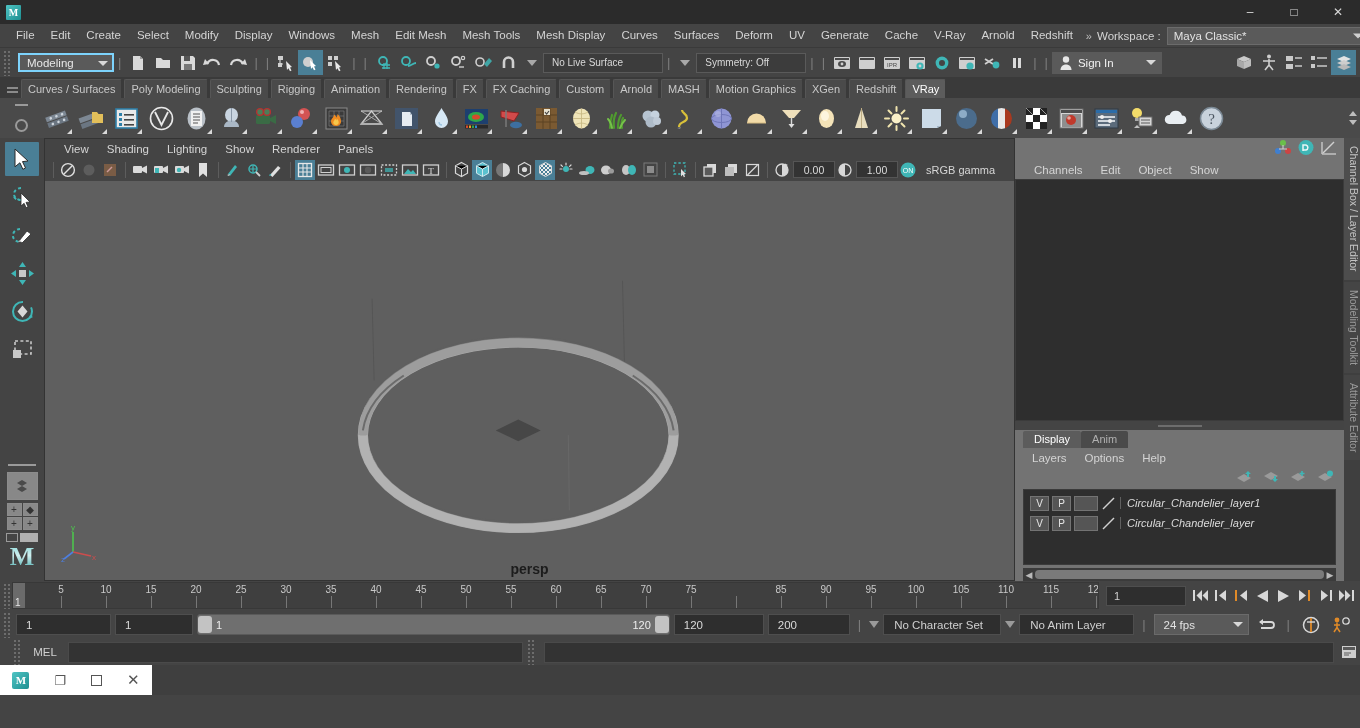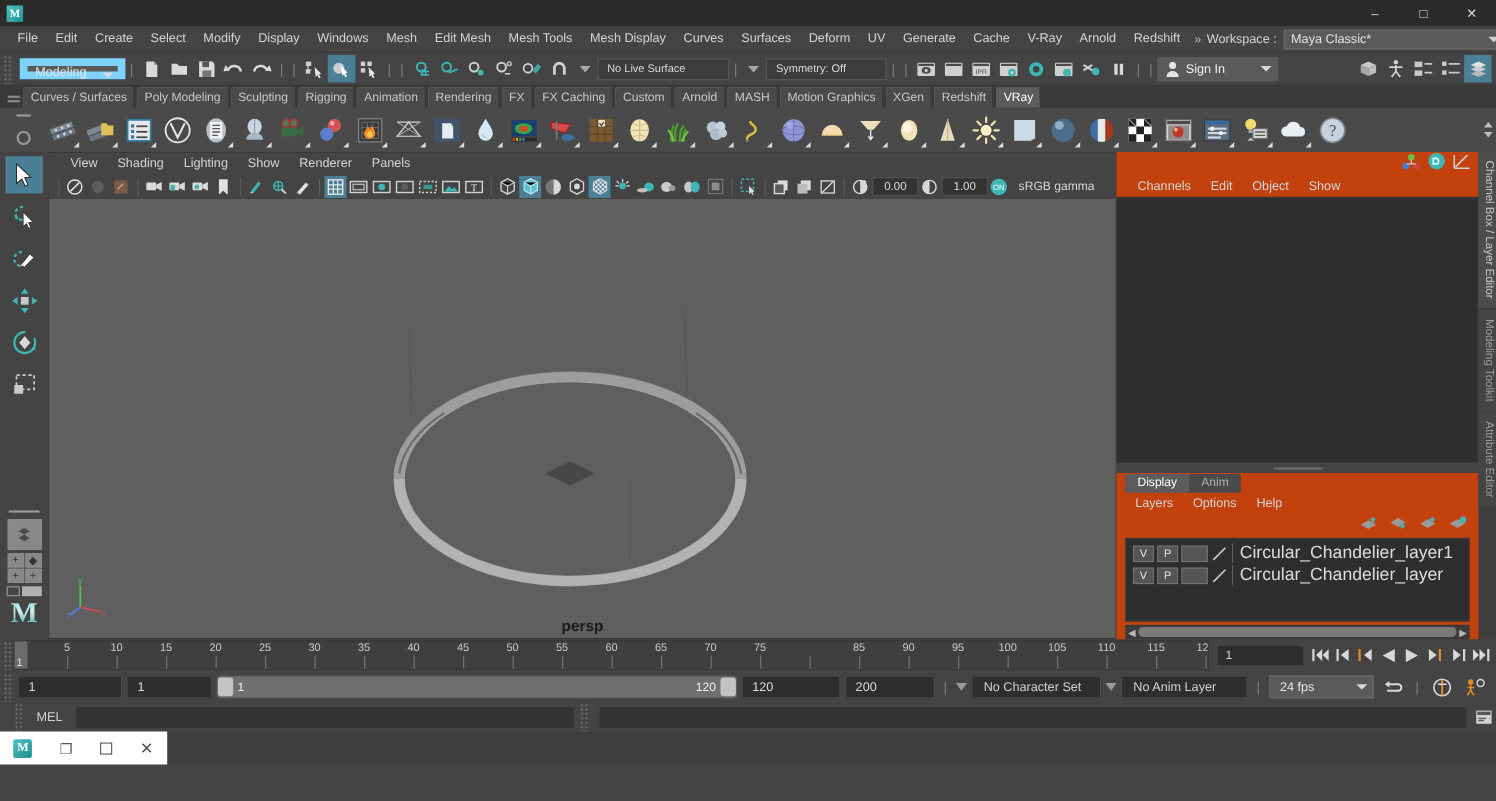--- a/index.html
+++ b/index.html
@@ -51,22 +51,22 @@
 
   
   .statusline {
     height: 30px; background: #444444; display: flex; align-items: center;
     border-top: 1px solid #3a3a3a; padding-left: 3px;
   }
   .grip { width: 9px; height: 26px; flex: 0 0 9px;
     background-image: radial-gradient(#6d6d6d 1px, transparent 1px);
     background-size: 4px 4px; }
   .menuset {
-    width: 96px; height: 19px; background: #5a5a5a; border: 7px solid #7dd3fc;
-    font-size: 11.5px; color: #e6e6e6; display: flex; align-items: flex-start;
+    width: 96px; height: 19px; background: #5a5a5a; border: 2px solid #7dd3fc;
+    font-size: 11.5px; color: #e6e6e6; display: flex; align-items: center;
     padding-left: 7px; margin-left: 6px; position: relative;
   }
   .menuset .arr { position: absolute; right: 4px; top: 6px; width: 0; height: 0;
     border-left: 5px solid transparent; border-right: 5px solid transparent;
     border-top: 5px solid #d8d8d8; }
   .divider-br { color: #7d7d7d; font-size: 13px; padding: 0 4px; }
   .tbtn { width: 25px; height: 25px; display:flex; align-items:center; justify-content:center; }
   .tbtn.active { background: #4a7f96; }
   .field {
     height: 20px; background: #3c3c3c; border: 1px solid #5a5a5a;
@@ -153,21 +153,21 @@
   .vsep { width:1px; height:16px; background:#5d5d5d; margin:0 4px; }
   .numfield { width: 42px; height: 17px; background:#333; border:1px solid #555;
     color:#dcdcdc; font-size:10.5px; display:flex;align-items:center;justify-content:center; }
   .srgb { font-size: 11px; color:#d6d6d6; margin-left: 7px; }
   .viewport { flex: 1; position: relative; background: #5f5f5f; overflow: hidden; }
   .axis-gizmo { position:absolute; left:16px; bottom:18px; width:40px; height:40px; }
   .cam-label { position:absolute; left:0; right:0; bottom:3px; text-align:center;
     font-size: 14px; color: #1c1c1c; font-weight: bold; }
 
   
-  .right-panel { width: 345px; background: #c2410c; display:flex; }
+  .right-panel { width: 345px; background: #737373; display:flex; }
   .rp-main { flex: 1; display: flex; flex-direction: column; }
   .rp-icons { height: 22px; display:flex; align-items:center; justify-content:flex-end;
     padding-right: 6px; gap: 5px; }
   .rp-menubar { height: 19px; display:flex; align-items:center; padding-left: 10px;
     font-size: 11.5px; color: #d4d4d4; }
   .rp-menubar .mi { padding: 0 9px; }
   .cbox-blank { flex: 1; background: #2e2e2e; margin: 0 0 0 0; border: 1px solid #3b3b3b; }
   .cbox-split { height: 9px; background:#444; display:flex;align-items:center;justify-content:center;}
   .cbox-split i { width: 44px; height:2px; background:#6d6d6d; }
   .layer-tabs { height: 18px; display:flex; align-items:flex-end; padding-left: 8px; }
@@ -180,21 +180,21 @@
   .layer-btns { height: 22px; display:flex; align-items:center; justify-content:flex-end;
     padding-right: 10px; gap: 10px; }
   .layer-list { background: #2e2e2e; border: 1px solid #3b3b3b; margin: 0 8px 0 8px;
     height: 76px; padding-top: 3px; }
   .lrow { display:flex; align-items:center; height: 20px; padding-left: 6px; }
   .lbox { width: 19px; height: 15px; background: #555; border: 1px solid #737373;
     font-size: 10px; color: #e6e6e6; display:flex;align-items:center;justify-content:center;
     margin-right: 3px; }
   .lbox.empty { width: 24px; }
   .lcolor { width: 16px; height: 15px; margin-right: 3px; display:flex;align-items:center;justify-content:center;}
-  .lname { font-size: 16px; color: #dcdcdc; border-left:1px solid #5f5f5f; padding-left: 6px; }
+  .lname { font-size: 11px; color: #dcdcdc; border-left:1px solid #5f5f5f; padding-left: 6px; font-style: italic; }
   .hscroll { height: 13px; margin: 3px 8px 0 8px; background:#3b3b3b; display:flex; align-items:center; }
   .hscroll .arrw { width: 12px; text-align:center; color:#b9b9b9; font-size: 9px; }
   .hscroll .thumb { flex:1; height: 9px; background:#7a7a7a; border-radius: 4px; }
   .vtabs { width: 16px; background: #3f3f3f; display:flex; flex-direction:column; }
   .vtab { writing-mode: vertical-rl; font-size: 10.5px; color:#c4c4c4;
     padding: 8px 0; text-align:center; background:#4d4d4d; margin-bottom: 2px; }
   .vtab.dim { background:#454545; color:#9a9a9a; }
 
   
   .timeslider-row { height: 29px; background:#444; display:flex; align-items:center; padding-left:3px; }

